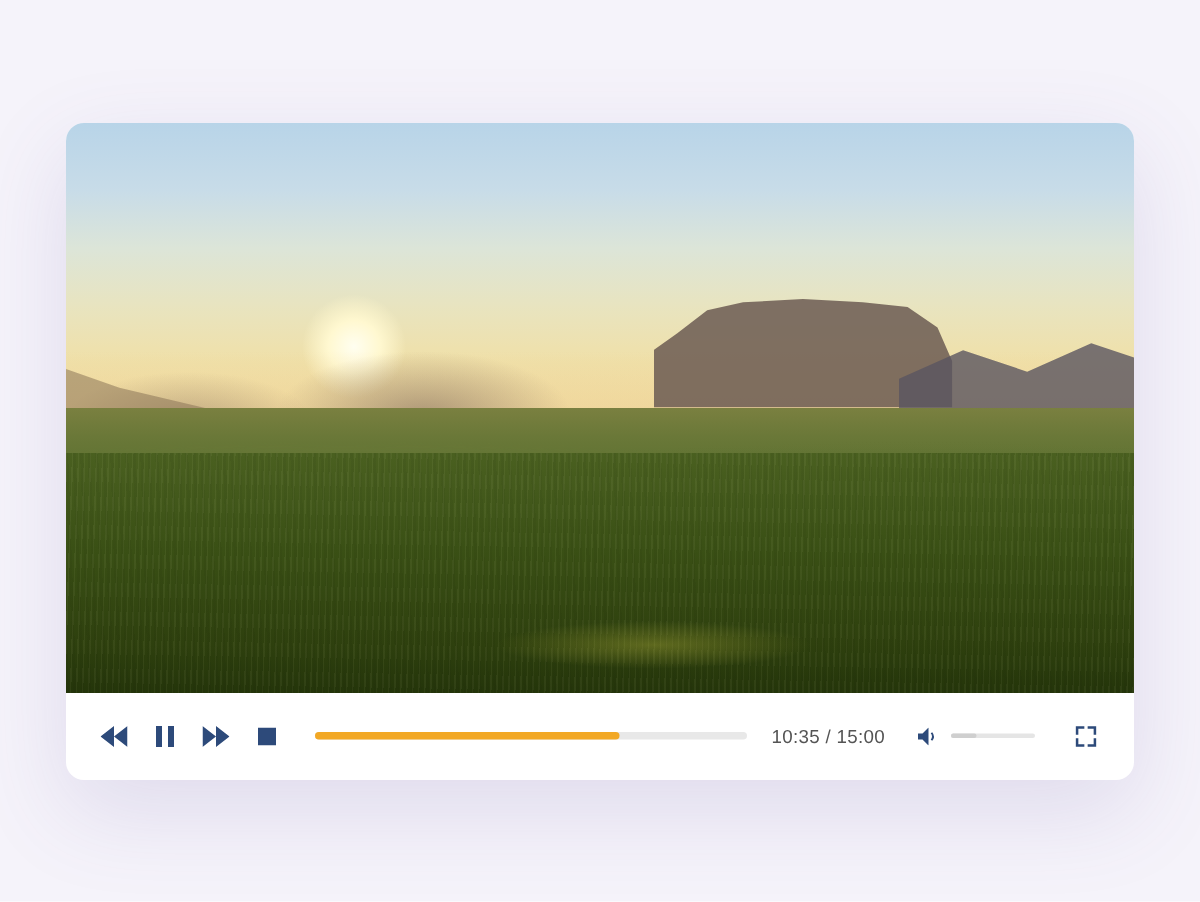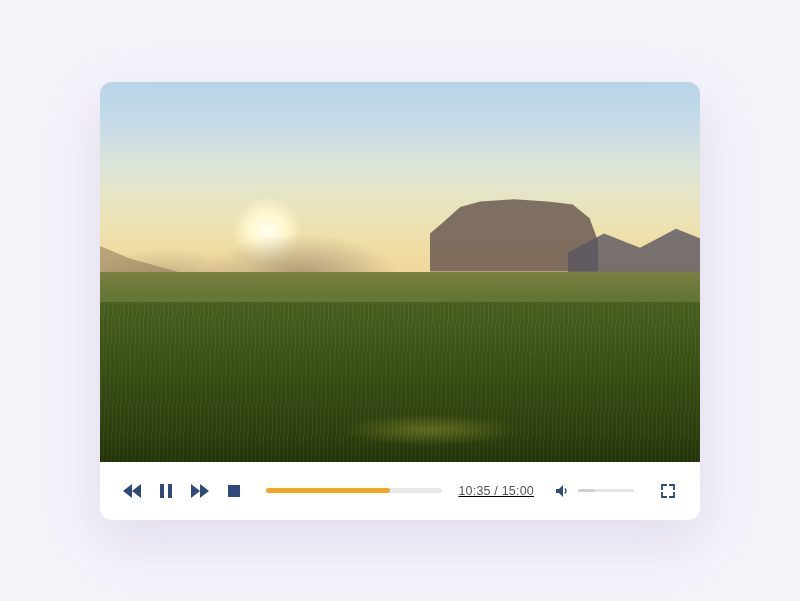--- a/index.html
+++ b/index.html
@@ -6,26 +6,25 @@
     body {
       width: 800px;
       height: 601px;
       background: #f5f3fa;
       display: flex;
       align-items: center;
       justify-content: center;
       font-family: -apple-system, BlinkMacSystemFont, "Segoe UI", Arial, sans-serif;
     }
     .player {
-      width: 600px;
+      width: 712px;
       background: #fff;
       border-radius: 12px;
       box-shadow: 0 20px 60px rgba(100, 80, 160, 0.15);
       overflow: hidden;
-      text-decoration: underline;
     }
     .video-area {
       width: 100%;
       height: 380px;
       position: relative;
       overflow: hidden;
     }
     
     .sky {
       position: absolute; inset: 0;

